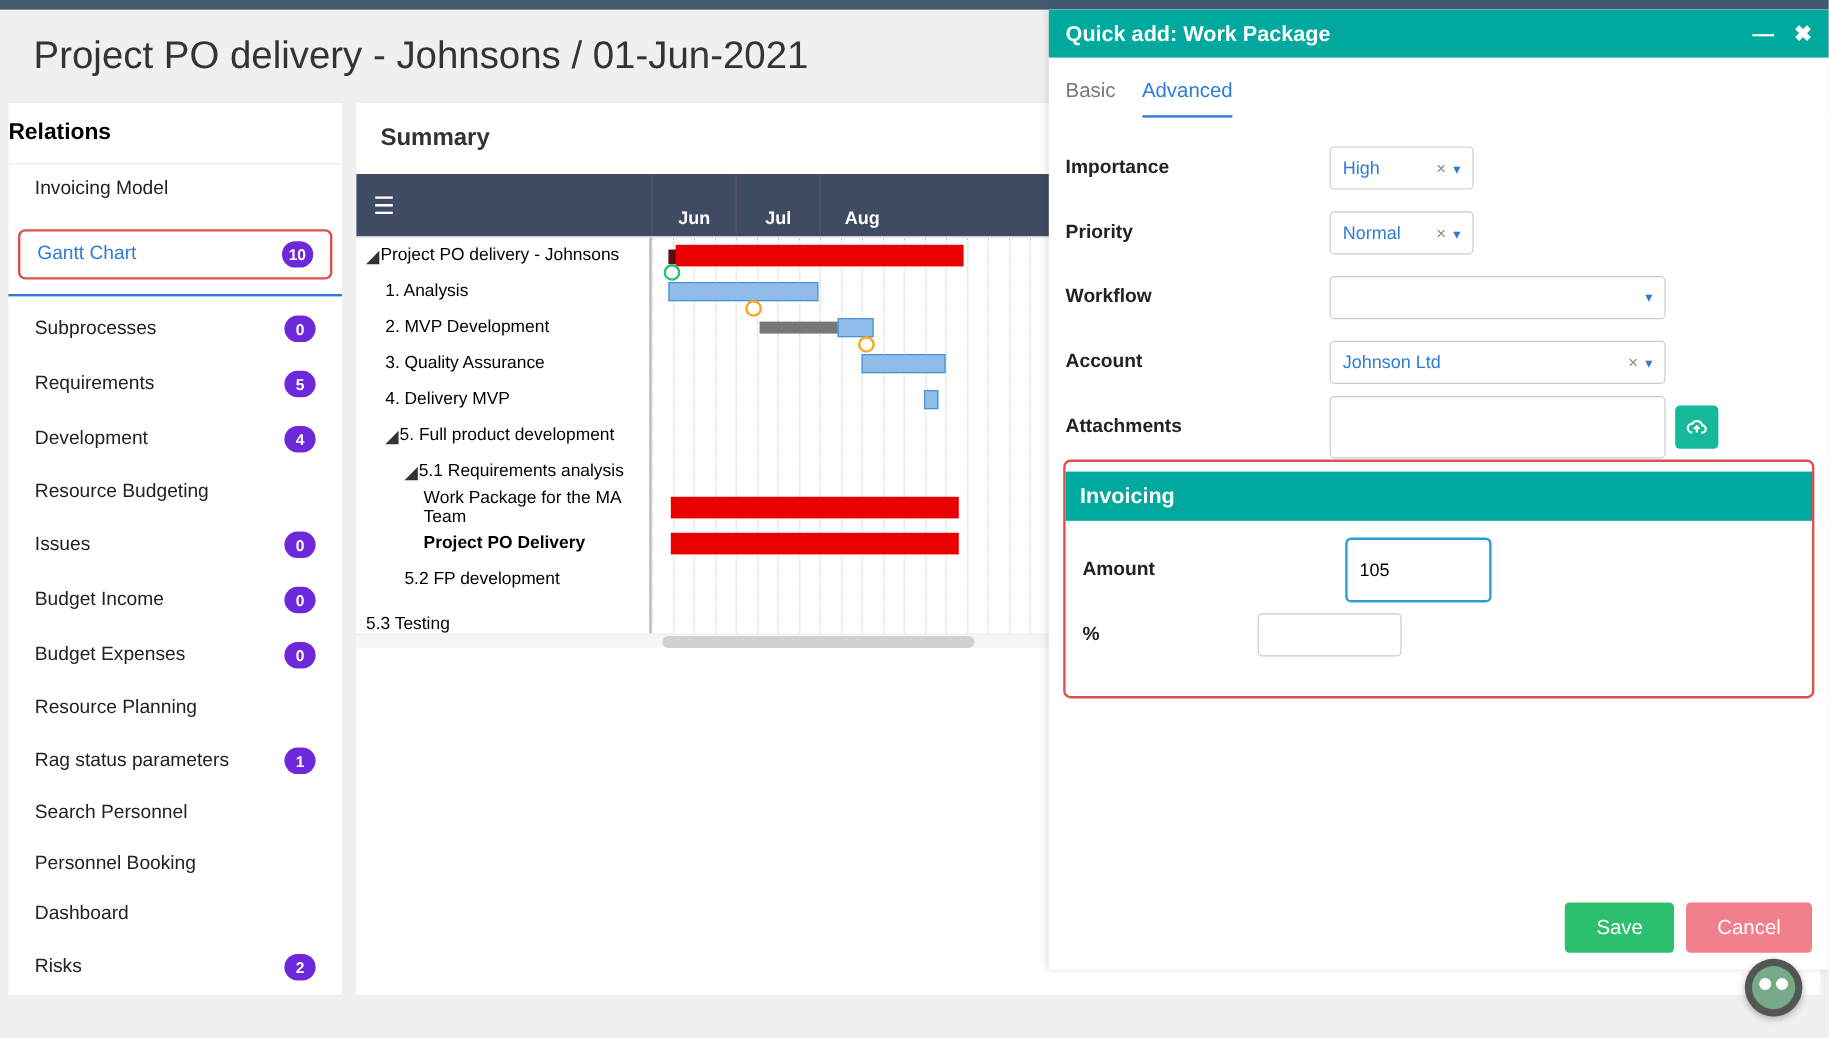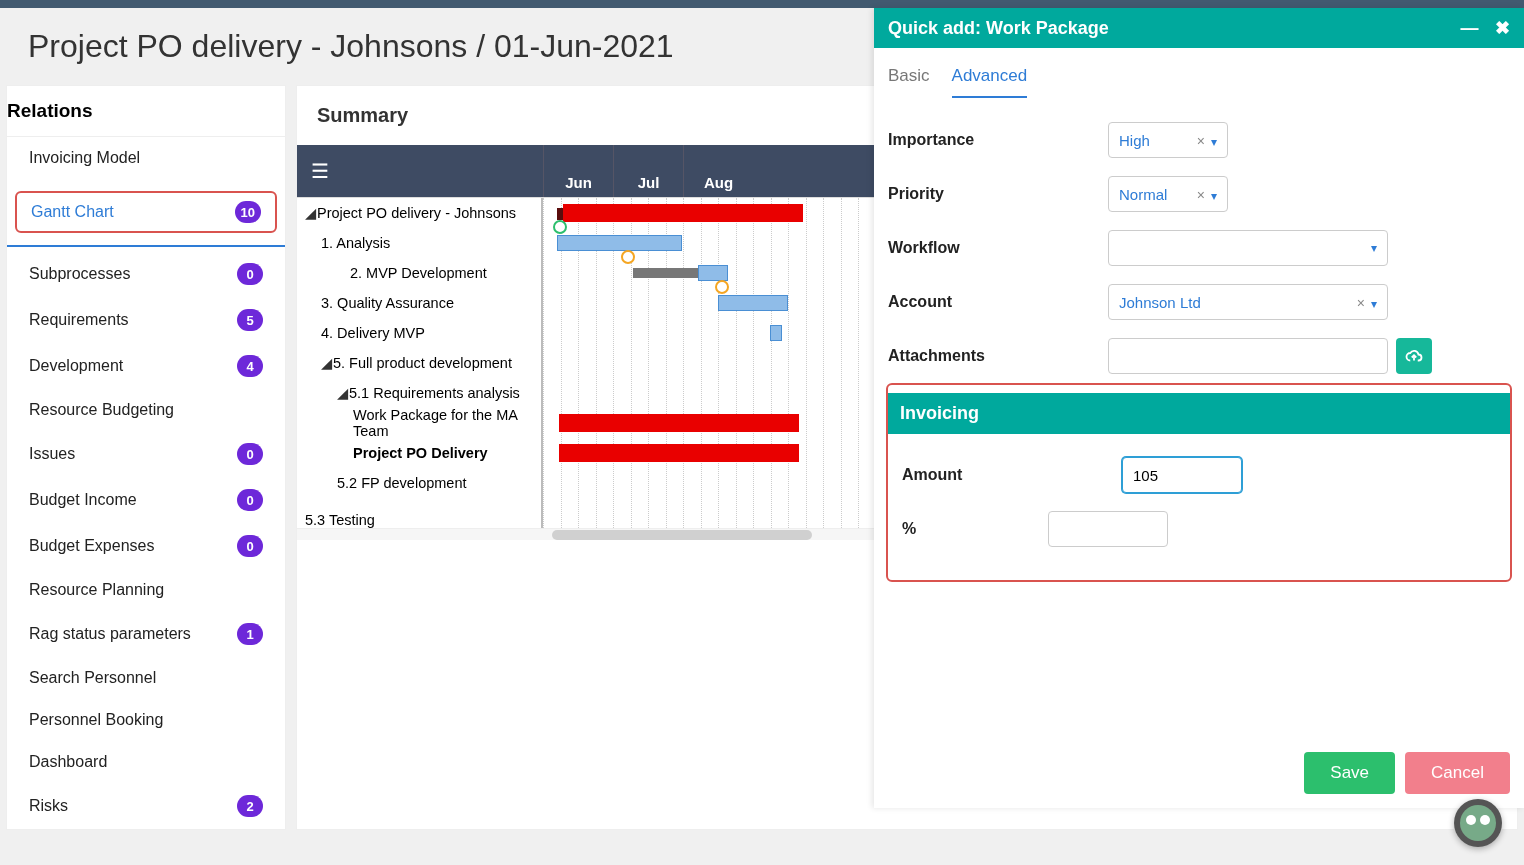--- a/index.html
+++ b/index.html
@@ -57,21 +57,21 @@
   .ptab { font-size: 17px; color:#777; cursor:pointer; padding-bottom: 10px; }
   .ptab.active { color:#2e7cd6; border-bottom: 2px solid #2e7cd6; }
   .form { padding: 14px; }
   .form-row { display:flex; align-items:center; min-height: 54px; }
   .form-label { width: 220px; font-size:16px; font-weight:600; color:#222; }
   .select { border:1px solid #ccc; border-radius:4px; height:36px; display:flex; align-items:center; padding: 0 10px; font-size:15px; color:#2e7cd6; cursor:pointer; position:relative; }
   .select.small { width: 120px; justify-content:space-between; }
   .select.wide { width: 280px; justify-content:space-between; }
   .sel-x { color:#888; font-size:14px; margin-left:8px; }
   .chev { color:#2e7cd6; font-size:12px; margin-left:6px; }
-  .input { border:1px solid #ccc; border-radius:4px; height:36px; width:280px; padding:0 10px; font-size:15px; }
+  .input { border:1px solid #ccc; border-radius:4px; height:52px; width:280px; padding:0 10px; font-size:15px; }
   .input.focused { border:1px solid #2e9fd6; box-shadow: 0 0 0 1px #2e9fd6; width:120px; }
   .upload-btn { width:36px; height:36px; background:#16b89a; border-radius:4px; display:inline-flex; align-items:center; justify-content:center; margin-left:8px; color:#fff; cursor:pointer; }
   .upload-btn svg { width:18px; height:18px; }
   .section-bar { background:#00a99d; color:#fff; font-size:18px; font-weight:600; padding:10px 12px; margin: 8px -14px 14px -14px; }
   .invoicing-box { border:2px solid #d9534f; border-radius:6px; padding: 0 14px 24px 14px; margin: 0 -2px; }
   .percent-input { border:1px solid #ccc; border-radius:4px; height:36px; width:120px; margin-left:-74px; }
   .panel-footer { position:absolute; bottom:14px; right:14px; display:flex; gap:10px; }
   .btn { border:none; border-radius:4px; height:42px; padding: 0 26px; font-size:17px; color:#fff; cursor:pointer; }
   .btn-save { background:#2cbf6d; }
   .btn-cancel { background:#f27f8c; }
@@ -165,21 +165,21 @@
     <div class="gantt-wrap">
       <div class="gantt-left">
         <div class="tree" id="tree">
             <div class="tree-row" style="padding-left: 8px;">
               <span class="arrow">◢</span>
               <span>Project PO delivery - Johnsons</span>
             </div>
             <div class="tree-row" style="padding-left: 24px;">
               <span>1. Analysis</span>
             </div>
-            <div class="tree-row" style="padding-left: 35px; margin-left: 18px;">
+            <div class="tree-row" style="padding-left: 24px;">
               <span>2. MVP Development</span>
             </div>
             <div class="tree-row" style="padding-left: 24px;">
               <span>3. Quality Assurance</span>
             </div>
             <div class="tree-row" style="padding-left: 24px;">
               <span>4. Delivery MVP</span>
             </div>
             <div class="tree-row" style="padding-left: 24px;">
               <span class="arrow">◢</span>

